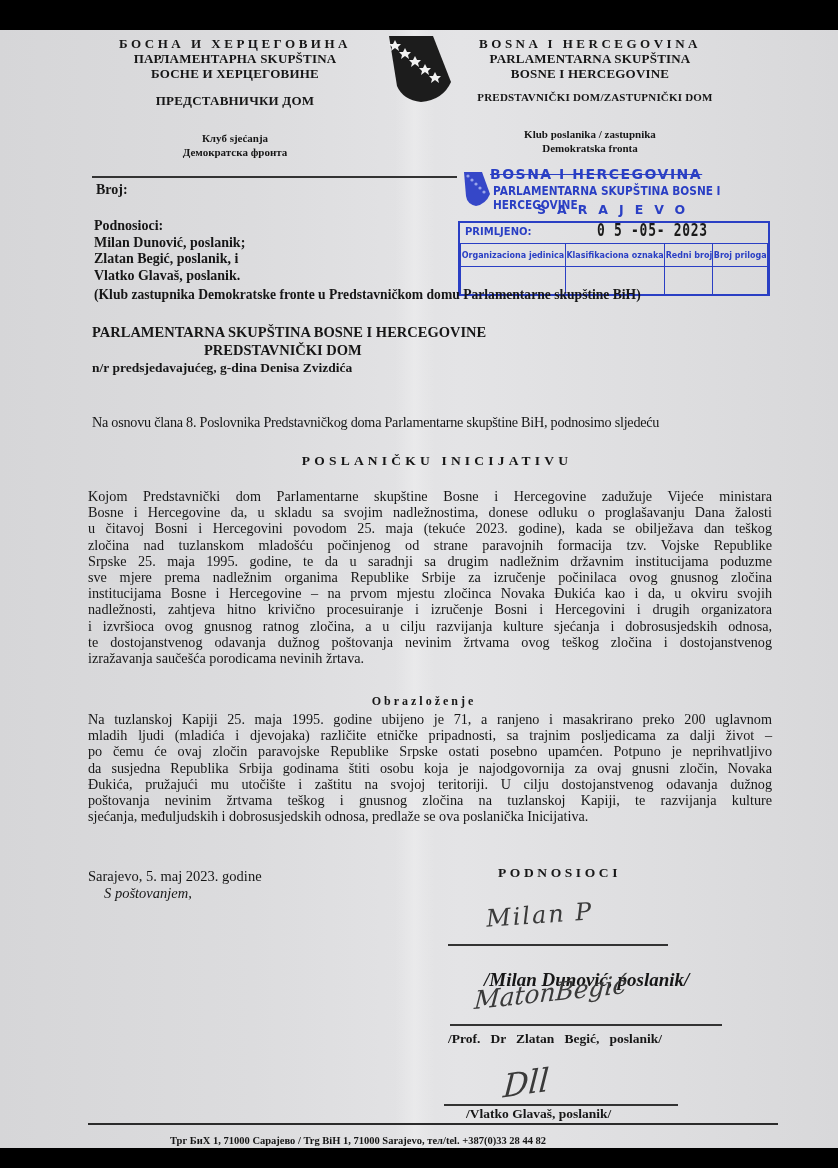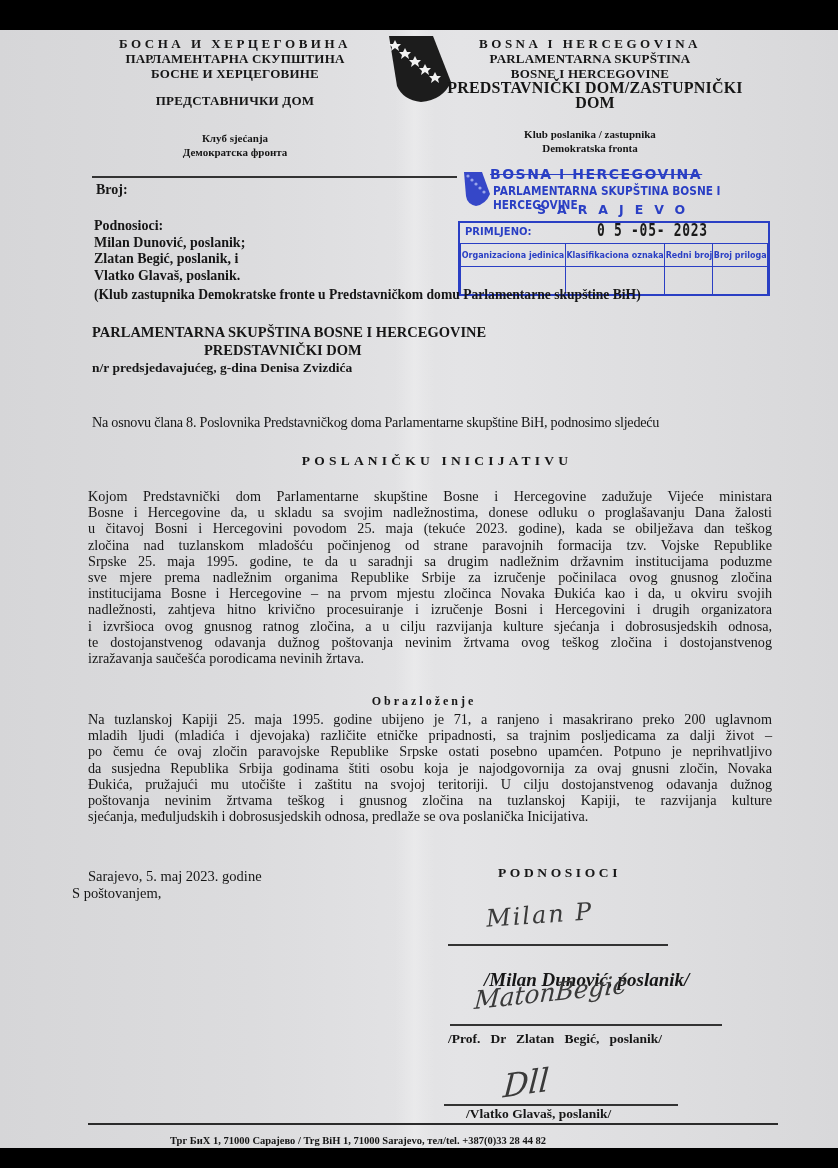--- a/index.html
+++ b/index.html
@@ -43,21 +43,21 @@
     .sig { font-family: "DejaVu Serif", serif; font-style: italic; color: #3a3a3a; }
   </style>
 </head>
 <body>
 
 <div class="page">
   <div class="fold"></div>
 
   <div class="abs hdr" style="left:105px; top:6px; width:260px;">
     <div class="spaced">БОСНА И ХЕРЦЕГОВИНА</div>
-    <div>ПАРЛАМЕНТАРНА СКУПШТИНА</div>
+    <div>ПАРЛАМЕНТАРНА SKUPŠTINA</div>
     <div>БОСНЕ И ХЕРЦЕГОВИНЕ</div>
     <div class="sub">ПРЕДСТАВНИЧКИ ДОМ</div>
   </div>
   <div class="abs club" style="left:105px; top:101px; width:260px;">
     <div>Клуб sjećanja</div>
     <div>Демократска фронта</div>
   </div>
 
   <div class="abs coat">
     <svg width="80" height="70" viewBox="0 0 80 70">
@@ -71,21 +71,21 @@
         <polygon points="54,38 56,42 60,42 57,45 58,49 54,46 50,49 51,45 48,42 52,42"></polygon>
       </g>
     </svg>
   </div>
 
   <div class="abs hdr" style="left:455px; top:6px; width:270px;">
     <div class="spaced">BOSNA I HERCEGOVINA</div>
     <div>PARLAMENTARNA SKUPŠTINA</div>
     <div>BOSNE I HERCEGOVINE</div>
   </div>
-  <div class="abs hdr" style="left:440px; top:50px; width:310px; font-size:16px;">PREDSTAVNIČKI DOM/ZASTUPNIČKI DOM</div>
+  <div class="abs hdr" style="left:440px; top:60px; width:310px; font-size:11px;">PREDSTAVNIČKI DOM/ZASTUPNIČKI DOM</div>
   <div class="abs club" style="left:455px; top:97px; width:270px;">
     <div>Klub poslanika / zastupnika</div>
     <div>Demokratska fronta</div>
   </div>
 
   <div class="rule" style="left:92px; top:146px; width:365px; height:2px;"></div>
 
   <div class="abs stamp-logo">
     <svg width="34" height="38" viewBox="0 0 34 38">
       <path d="M4 2 L22 2 L30 24 Q26 34 16 36 Q7 34 6 26 Z" fill="#3547c8"></path>
@@ -160,21 +160,21 @@
     <div style="text-align-last:justify;">Na tuzlanskoj Kapiji 25. maja 1995. godine ubijeno je 71, a ranjeno i masakrirano preko 200 uglavnom</div>
     <div style="text-align-last:justify;">mladih ljudi (mladića i djevojaka) različite etničke pripadnosti, sa trajnim posljedicama za dalji život –</div>
     <div style="text-align-last:justify;">po čemu će ovaj zločin paravojske Republike Srpske ostati posebno upamćen. Potpuno je neprihvatljivo</div>
     <div style="text-align-last:justify;">da susjedna Republika Srbija godinama štiti osobu koja je najodgovornija za ovaj gnusni zločin, Novaka</div>
     <div style="text-align-last:justify;">Đukića, pružajući mu utočište i zaštitu na svojoj teritoriji. U cilju dostojanstvenog odavanja dužnog</div>
     <div style="text-align-last:justify;">poštovanja nevinim žrtvama teškog i gnusnog zločina na tuzlanskoj Kapiji, te razvijanja kulture</div>
     <div>sjećanja, međuljudskih i dobrosusjedskih odnosa, predlaže se ova poslanička Inicijativa.</div>
   </div>
 
   <div class="abs" style="left:88px; top:838px; font-size:14.5px;">Sarajevo, 5. maj 2023. godine</div>
-  <div class="abs" style="left:72px; top:855px; font-size:14.5px; ">S poštovanjem,</div>
+  <div class="abs" style="left:104px; top:855px; font-size:14.5px; font-style:italic;">S poštovanjem,</div>
   <div class="abs" style="left:498px; top:835px; font-weight:bold; font-size:13.5px; letter-spacing:3.6px;">PODNOSIOCI</div>
 
   <div class="abs sig" style="left:486px; top:871px; font-size:24px; transform:rotate(-4deg); letter-spacing:2px;">Milan P</div>
   <div class="rule" style="left:448px; top:914px; width:220px; height:1.5px;"></div>
   <div class="abs bold-text" style="left:484px; top:942px; font-size:19px;font-style:italic;">/Milan Dunović, poslanik/</div>
 
   <div class="abs sig" style="left:474px; top:948px; font-size:25px; transform:rotate(-6deg) skewX(-10deg);">MatonBegić</div>
   <div class="rule" style="left:450px; top:994px; width:272px; height:1.5px;"></div>
   <div class="abs bold-text" style="left:448px; top:1001px; font-size:13.5px; white-space:pre;">/Prof.   Dr   Zlatan   Begić,   poslanik/</div>
 

